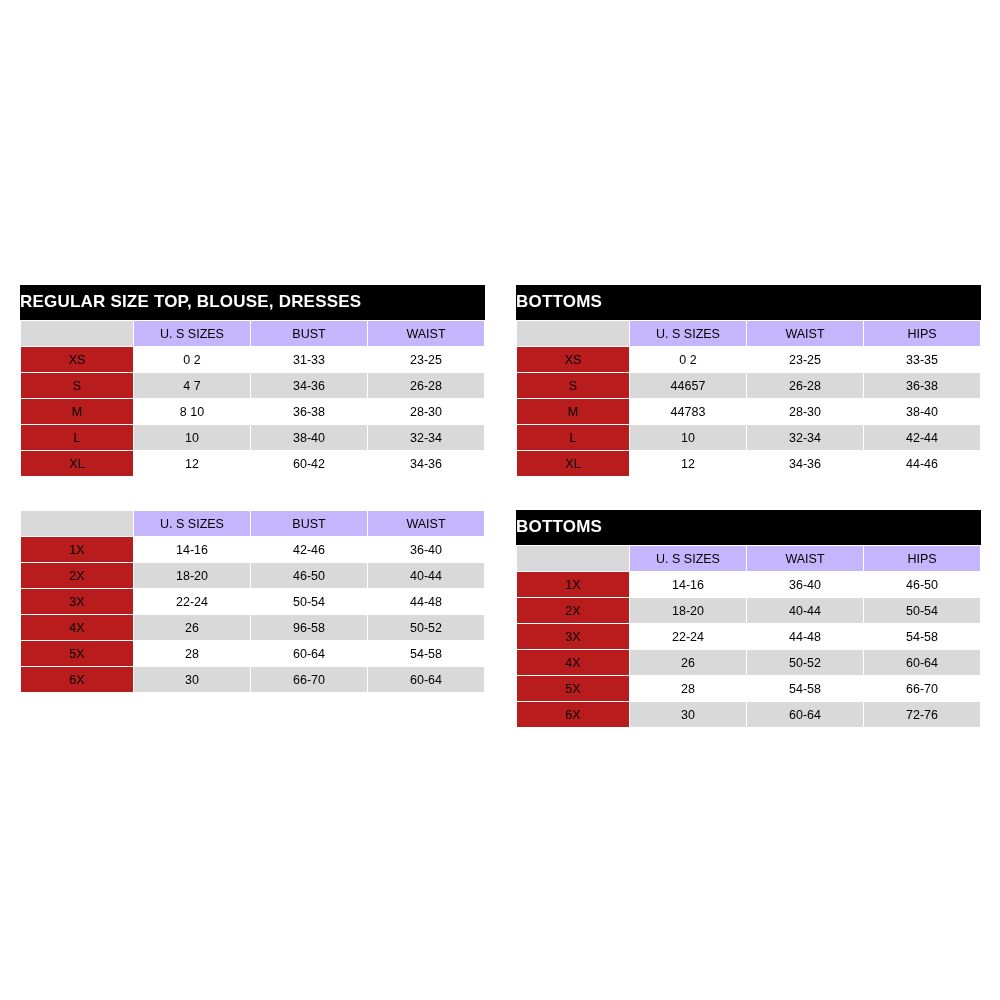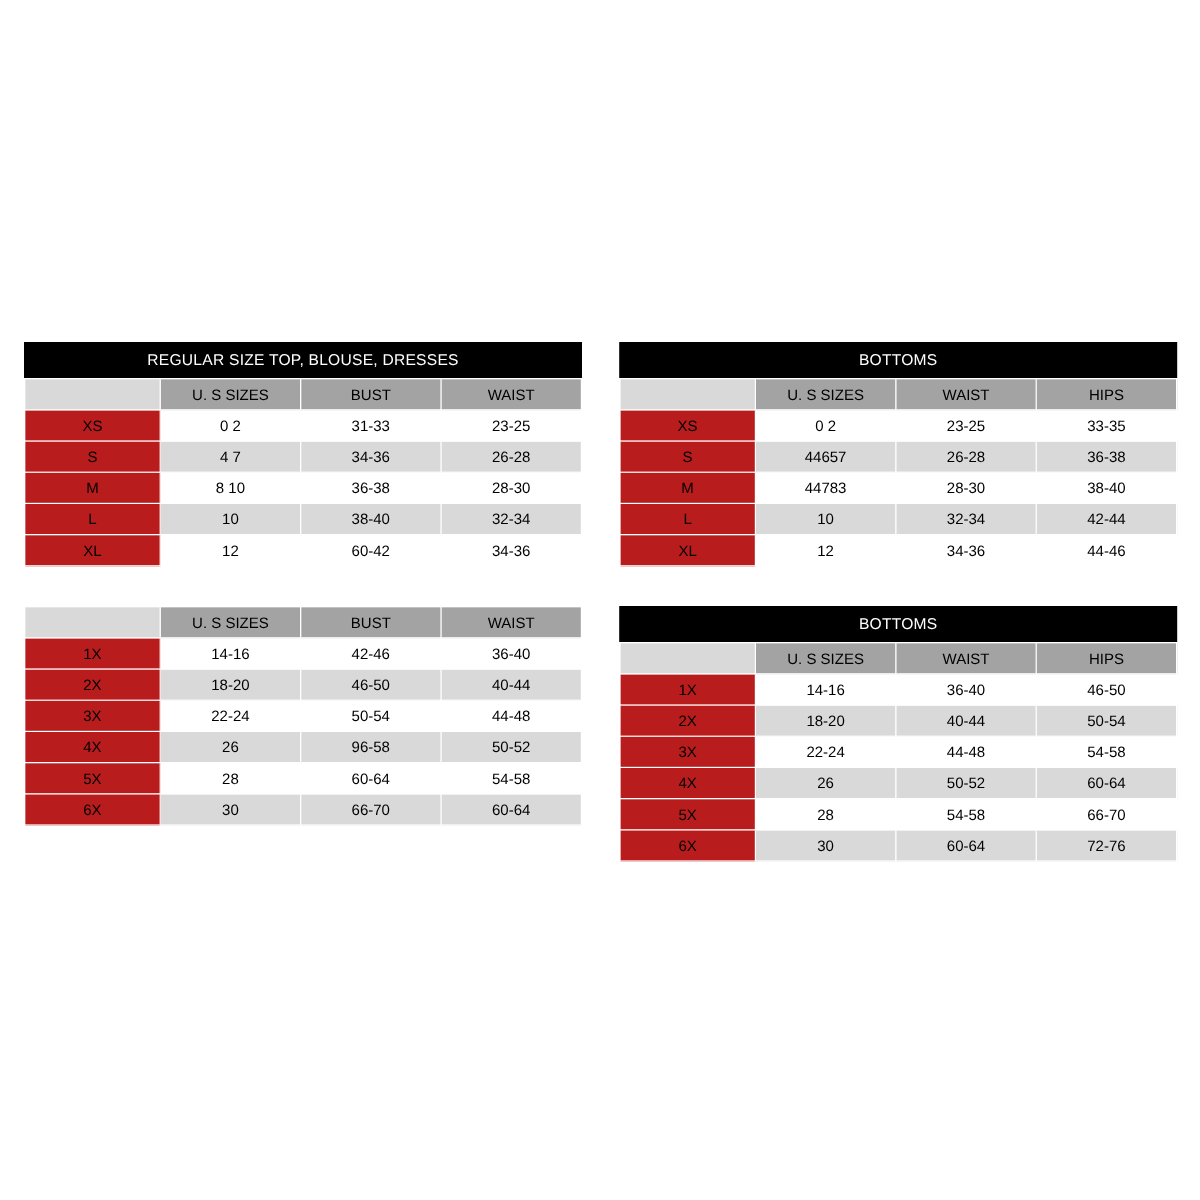--- a/index.html
+++ b/index.html
@@ -39,44 +39,44 @@
 
   table.size-table {
     border-collapse: collapse;
     width: 464px;
     table-layout: fixed;
   }
   table.size-table caption {
     caption-side: top;
     background: #000000;
     color: #ffffff;
-    font-size: 13px;
-    font-weight: normal;
+    font-size: 17px;
+    font-weight: bold;
     letter-spacing: 0.2px;
     padding: 7px 0 8px 0;
-    text-align: center;
+    text-align: left;
   }
   table.size-table td,
   table.size-table th {
     border: 1px solid #ffffff;
     text-align: center;
     font-size: 12.5px;
     font-weight: normal;
     height: 25px;
     padding: 0;
   }
   
   table.size-table col.c0 { width: 113px; }
   table.size-table col.c1 { width: 117px; }
   table.size-table col.c2 { width: 117px; }
   table.size-table col.c3 { width: 117px; }
 
   
   .cell-head-blank { background: #d9d9d9; }
-  .cell-head { background: #a3a3a3; margin-top: 14px; }
+  .cell-head { background: #c4b5fd; margin-top: 14px; }
   .cell-size { background: #b91c1c; }
   .cell-val-dark { background: #d9d9d9; }
   .cell-val-light { background: #ffffff; }
 </style>
 </head>
 <body>
 
 <div class="sheet">
   <div class="grid">
 

